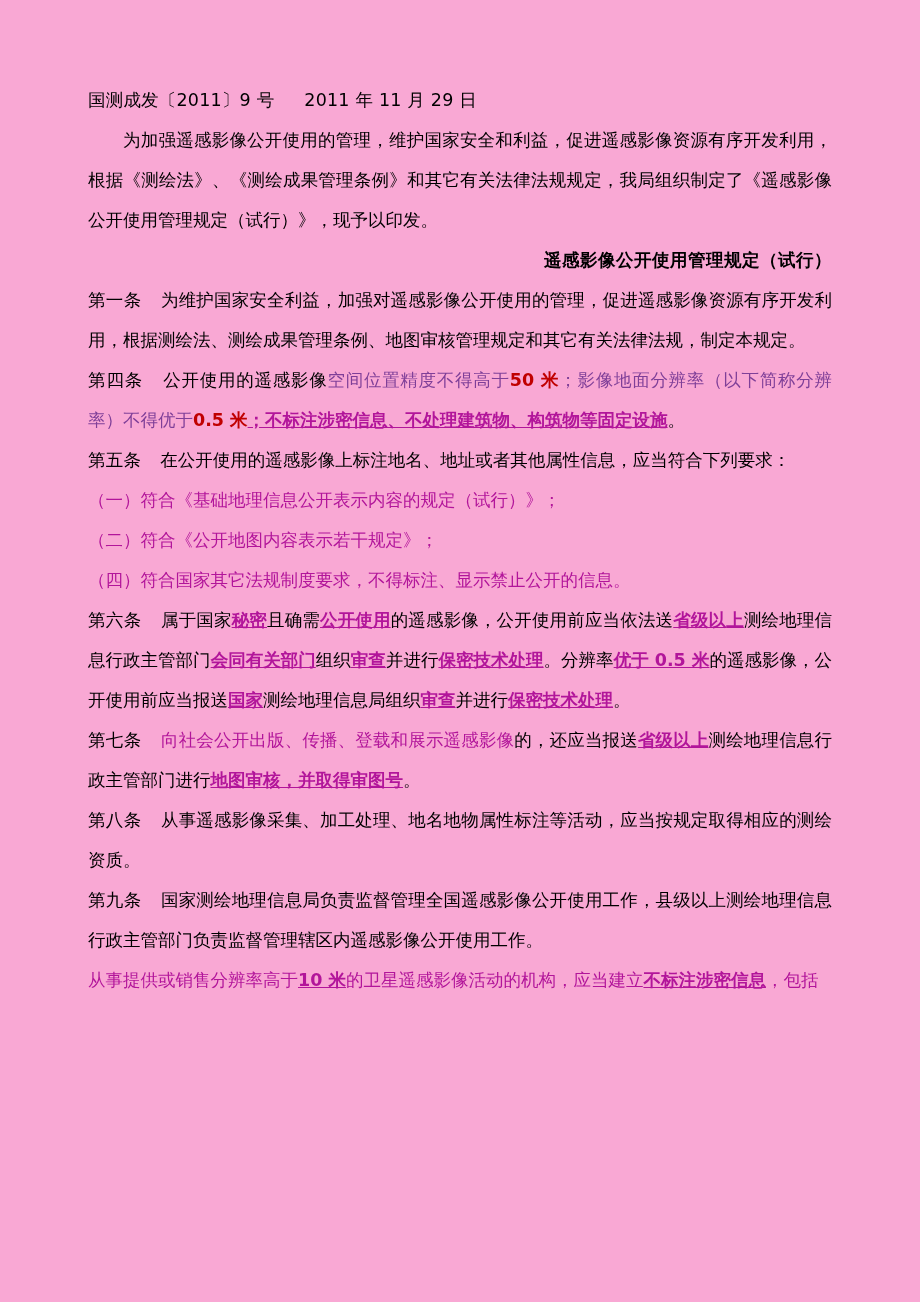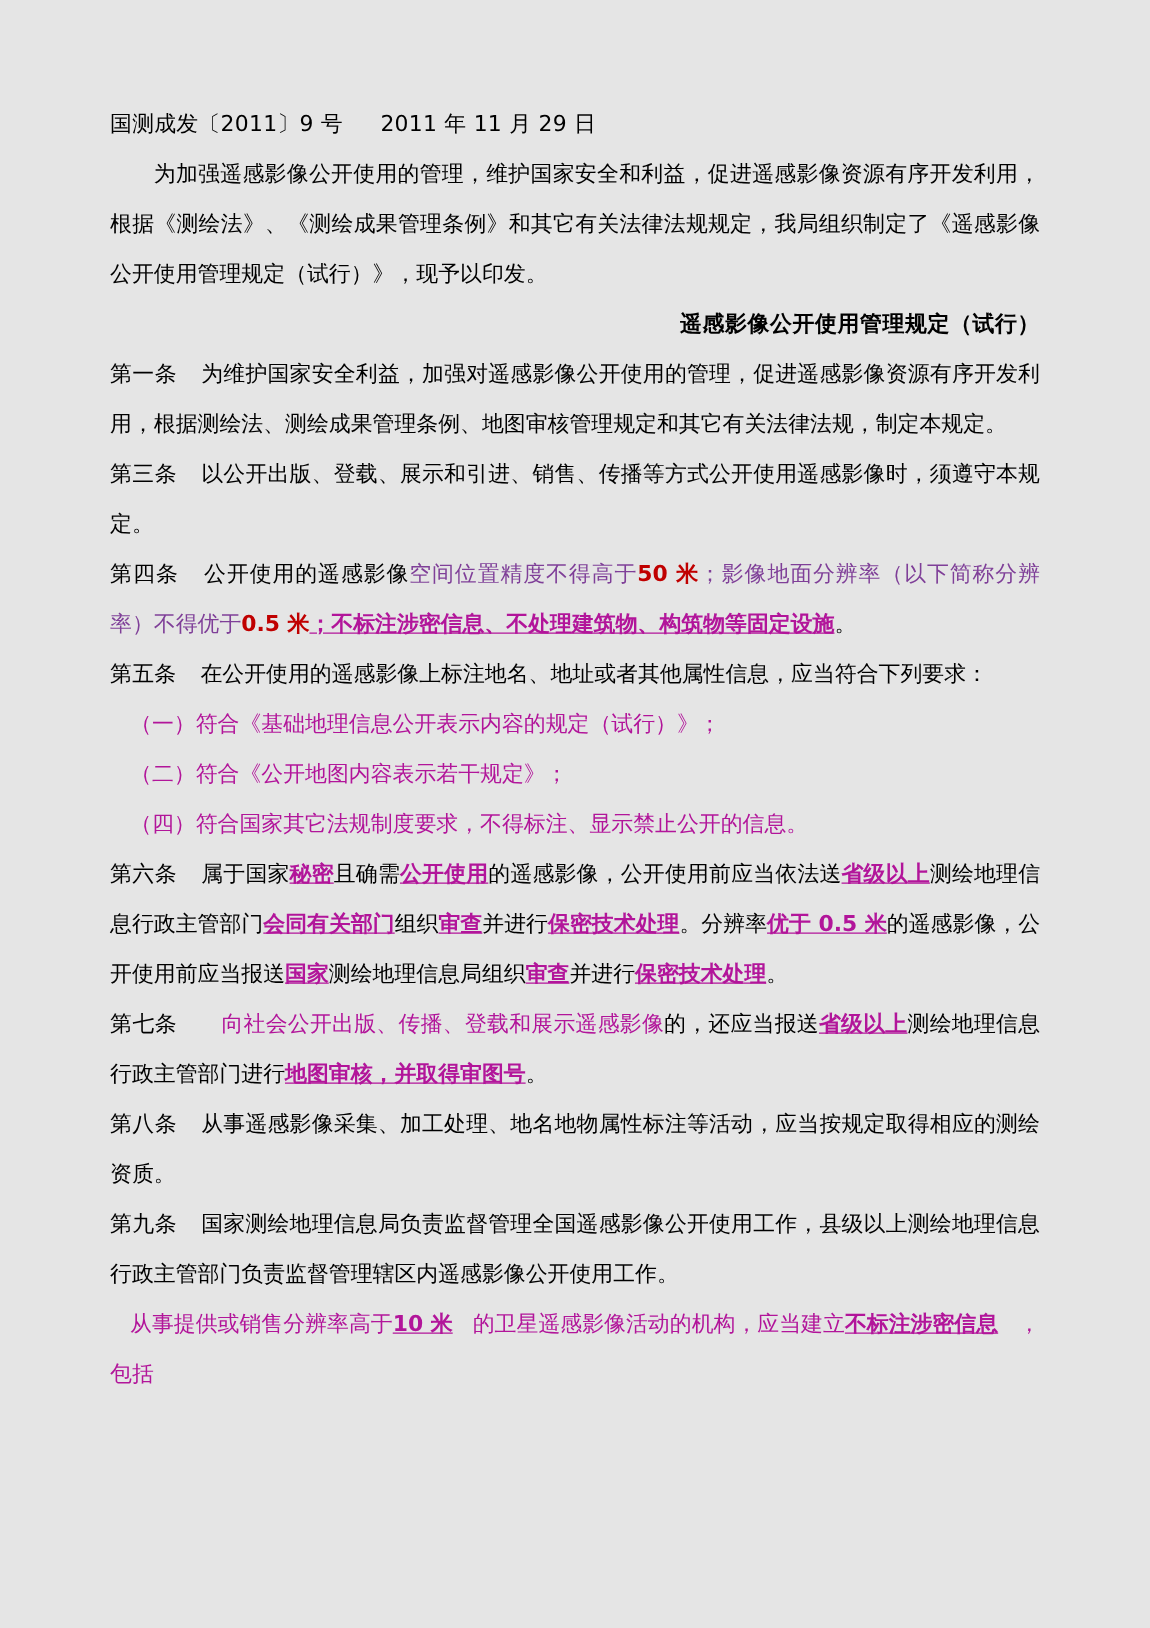--- a/index.html
+++ b/index.html
@@ -7,21 +7,21 @@
     padding: 0;
     background: #ffffff;
   }
   body {
     font-family: "DejaVu Sans", "Liberation Sans", sans-serif;
   }
   .page {
     position: relative;
     width: 920px;
     height: 1302px;
-    background: #e5e5e5;
+    background: #f9a8d4;
     overflow: hidden;
     box-sizing: border-box;
     padding: 80px 88px 0 88px;
   }
   .doc {
     font-size: 17.5px;
     line-height: 40px;
     color: #000000;
     text-align: justify;
   }
@@ -58,21 +58,20 @@
   .purple-b {
     color: #7f3f98;
     font-weight: bold;
   }
   .red-b {
     color: #c00000;
     font-weight: bold;
   }
   .magenta {
     color: #b2159a;
-    margin-left: 16px;
   }
   .magenta-b {
     color: #b2159a;
     font-weight: bold;
     text-decoration: underline;
   }
 </style>
 </head>
 <body>
 
@@ -86,23 +85,20 @@
 
     <p class="indent2">为加强遥感影像公开使用的管理，维护国家安全和利益，促进遥感影像资源有序开发利用，根据《测绘法》、《测绘成果管理条例》和其它有关法律法规规定，我局组织制定了《遥感影像公开使用管理规定（试行）》，现予以印发。</p>
 
     <p class="title">遥感影像公开使用管理规定（试行）</p>
 
     <p>
       <span class="art-label">第一条</span><span class="sp"></span><span>为维护国家安全利益，加强对遥感影像公开使用的管理，促进遥感影像资源有序开发利用，根据测绘法、测绘成果管理条例、地图审核管理规定和其它有关法律法规，制定本规定。</span>
     </p>
 
 
-    <p>
-      <span class="art-label">第三条</span><span class="sp"></span><span>以公开出版、登载、展示和引进、销售、传播等方式公开使用遥感影像时，须遵守本规定。</span>
-    </p>
 
     <p>
       <span class="art-label">第四条</span><span class="sp"></span><span>公开使用的遥感影像</span><span class="purple">空间位置精度不得高于</span><span class="red-b">50 米</span><span class="purple">；影像地面分辨率（以下简称分辨率）不得优于</span><span class="red-b">0.5 米</span><span class="magenta-b">；不标注涉密信息、不处理建筑物、构筑物等固定设施</span><span>。</span>
     </p>
 
     <p>
       <span class="art-label">第五条</span><span class="sp"></span><span>在公开使用的遥感影像上标注地名、地址或者其他属性信息，应当符合下列要求：</span>
     </p>
 
     <p class="magenta">（一）符合《基础地理信息公开表示内容的规定（试行）》；</p>

